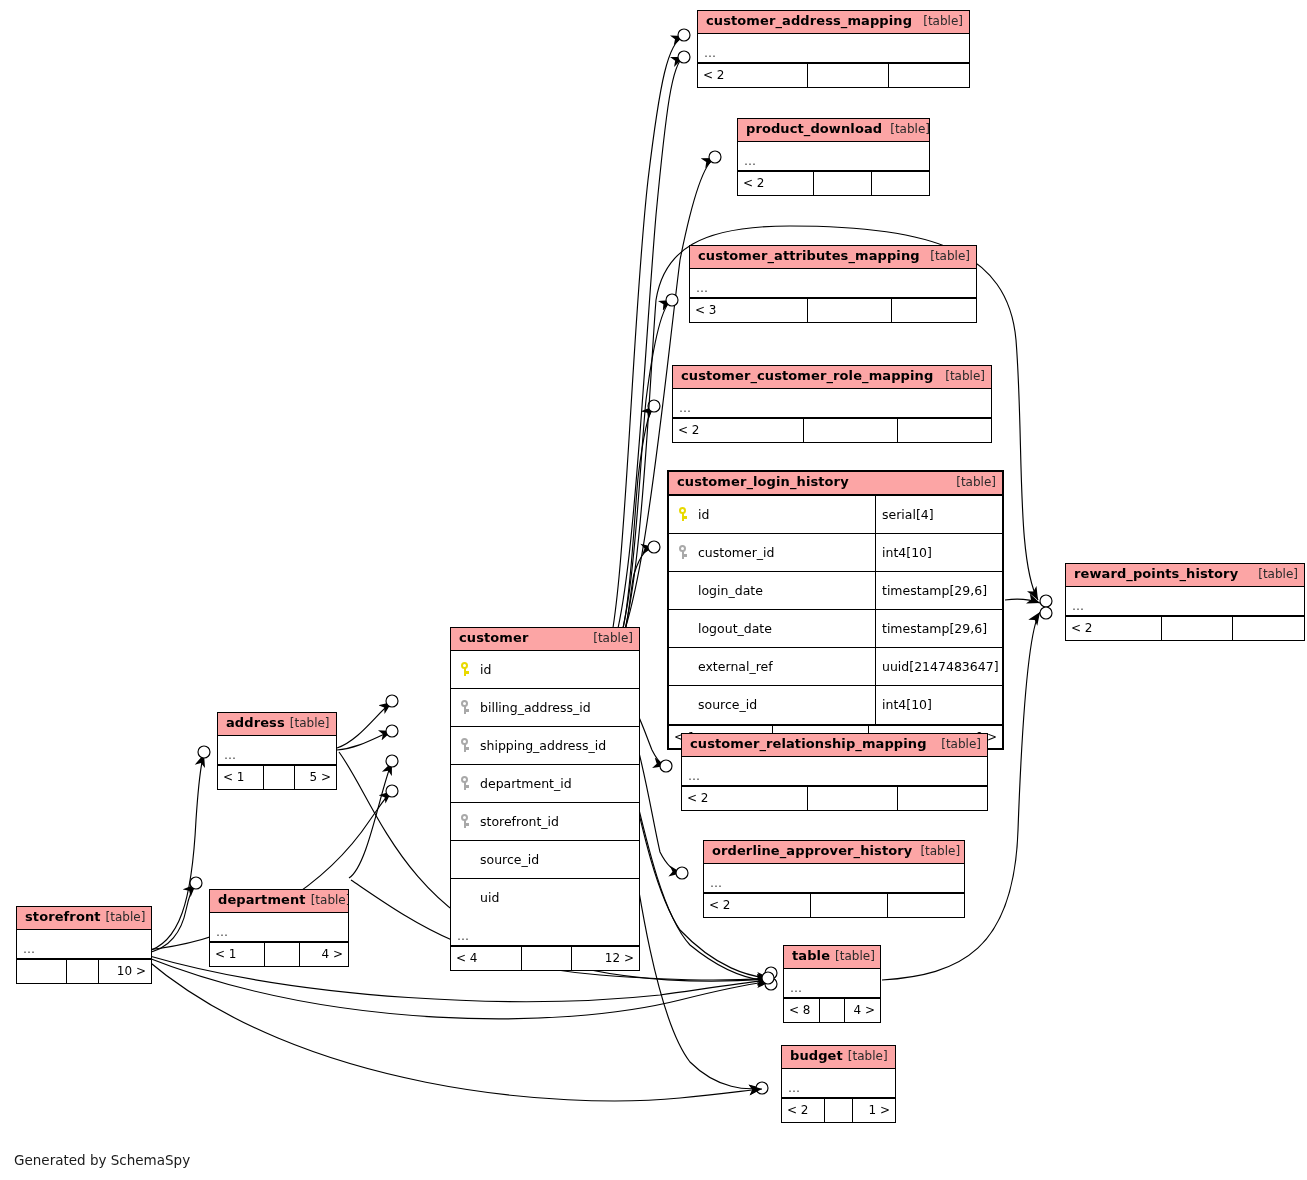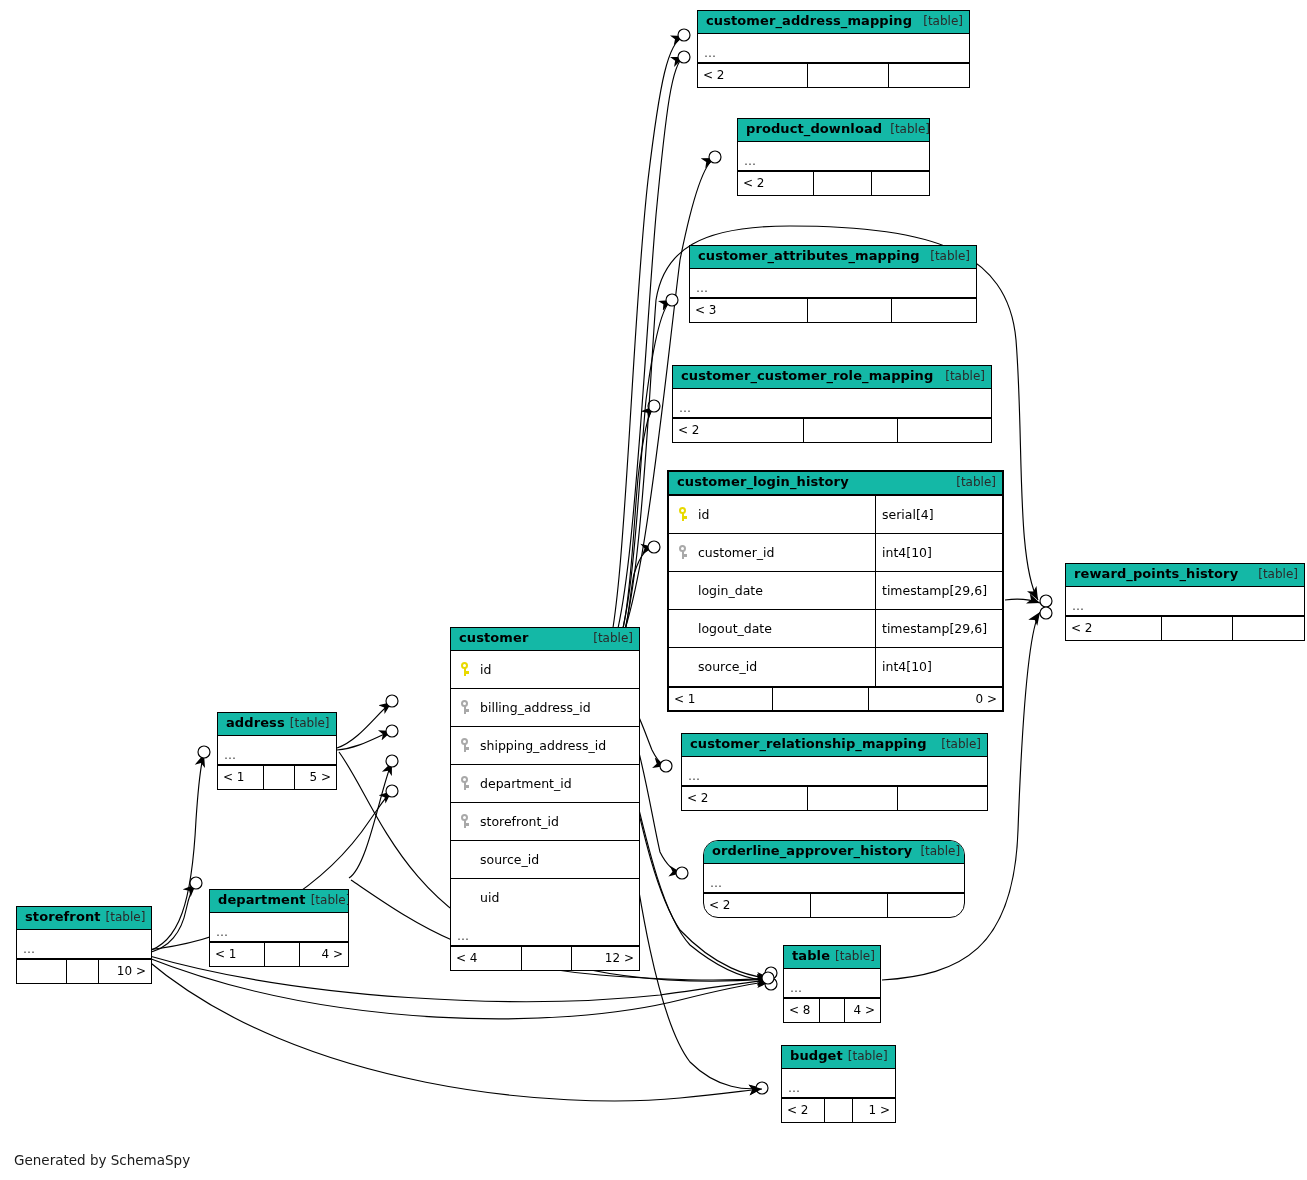--- a/index.html
+++ b/index.html
@@ -49,21 +49,21 @@
     border: 1px solid #000000;
     box-sizing: border-box;
     font-size: 12.5px;
     color: #000000;
     overflow: hidden;
   }
   .tbl.thick {
     border-width: 2px;
   }
   .tbl-title {
-    background: #14b8a6;
+    background: #fca5a5;
     border-bottom: 1px solid #000000;
     padding: 3px 6px 4px 8px;
     display: flex;
     align-items: baseline;
     justify-content: space-between;
     white-space: nowrap;
     line-height: 1.15;
   }
   .tbl.thick .tbl-title { border-bottom-width: 2px; }
   .tbl-name {
@@ -360,20 +360,27 @@
       <div class="row">
         <span class="col-name">
           <span class="keyicon"></span>
           <span>logout_date</span>
         </span>
         <span class="col-type">timestamp[29,6]</span>
       </div>
       <div class="row">
         <span class="col-name">
           <span class="keyicon"></span>
+          <span>external_ref</span>
+        </span>
+        <span class="col-type">uuid[2147483647]</span>
+      </div>
+      <div class="row">
+        <span class="col-name">
+          <span class="keyicon"></span>
           <span>source_id</span>
         </span>
         <span class="col-type">int4[10]</span>
       </div>
     </div>
     <div class="footer-row">
       <div class="footer-cell l" style="flex:1.1">&lt; 1</div>
       <div class="footer-cell l" style="flex:1"></div>
       <div class="footer-cell r" style="flex:1.45">0 &gt;</div>
     </div>
@@ -475,21 +482,21 @@
       <span class="tbl-kind">[table]</span>
     </div>
     <div class="ellipsis-row">…</div>
     <div class="footer-row">
       <div class="footer-cell l" style="flex:1.45">&lt; 2</div>
       <div class="footer-cell l" style="flex:1"></div>
       <div class="footer-cell r" style="flex:1"></div>
     </div>
   </div>
 
-  <div class="tbl" style="left:703px; top:840px; width:262px;border-radius:15px;">
+  <div class="tbl" style="left:703px; top:840px; width:262px;">
     <div class="tbl-title">
       <span class="tbl-name">orderline_approver_history</span>
       <span class="tbl-kind">[table]</span>
     </div>
     <div class="ellipsis-row">…</div>
     <div class="footer-row">
       <div class="footer-cell l" style="flex:1.45">&lt; 2</div>
       <div class="footer-cell l" style="flex:1"></div>
       <div class="footer-cell r" style="flex:1"></div>
     </div>

